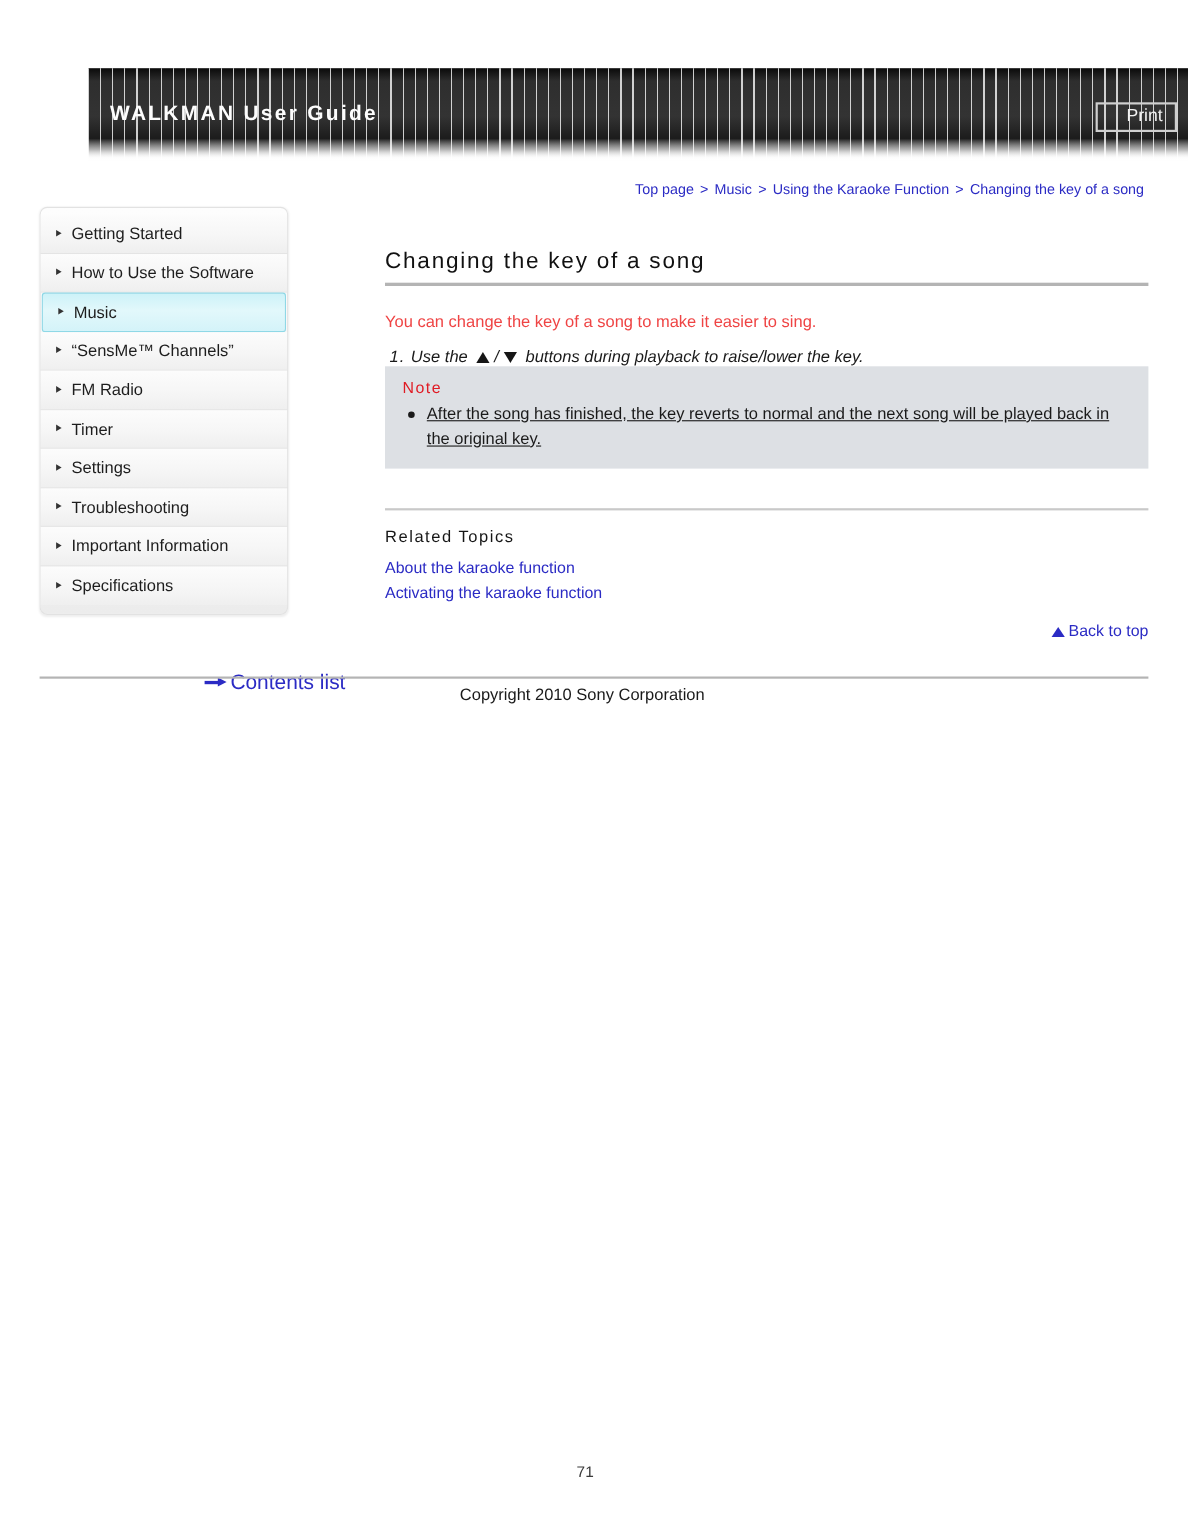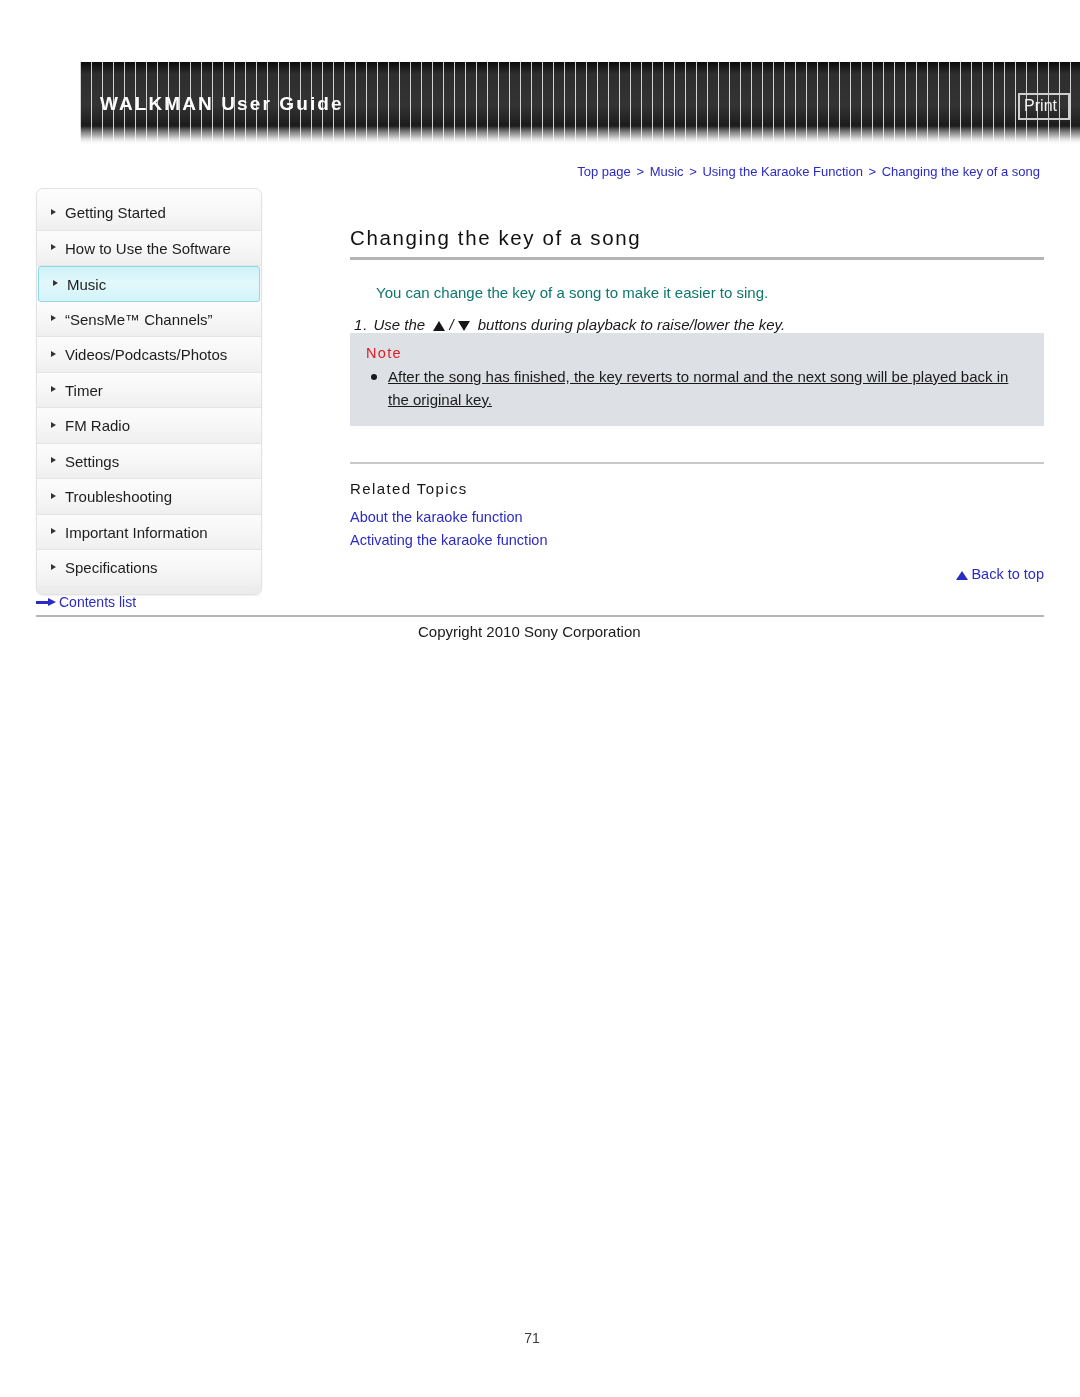--- a/index.html
+++ b/index.html
@@ -62,21 +62,21 @@
   .print-button {
     position: absolute;
     right: 18px;
     top: 31px;
     z-index: 3;
     border: 2px solid #cfcfcf;
     background: transparent;
     color: #f2f2f2;
     font-size: 16px;
     font-family: "Liberation Sans", sans-serif;
-    padding: 2px 11px 3px 4px;
+    padding: 2px 11px 3px 26px;
     line-height: 1.15;
     cursor: pointer;
   }
 
   
   .breadcrumb {
     position: absolute;
     right: 40px;
     top: 164px;
     font-size: 13px;
@@ -126,24 +126,24 @@
   .nav-item.active {
     background: linear-gradient(to bottom, #cdf2f8 0%, #e2f8fb 45%, #d4f3f9 100%);
     border: 1px solid #8fd8e6;
     border-radius: 3px;
     margin: 0 1px;
   }
 
   .contents-list {
     position: absolute;
     left: 36px;
-    top: 594px;
+    top: 610px;
     width: 278px;
-    text-align: left;
-    font-size: 14px;
+    text-align: right;
+    font-size: 19px;
     color: #2b2bc4;
     cursor: pointer;
     white-space: nowrap;
   }
   .contents-list .arrow-ico {
     display: inline-block;
     position: relative;
     width: 20px;
     height: 8px;
     vertical-align: middle;
@@ -182,23 +182,22 @@
     margin: 0 0 7px 0;
     padding: 0;
   }
   .title-rule {
     height: 3px;
     background: #b4b4b4;
     margin-bottom: 24px;
   }
   .intro-text {
     font-size: 15px;
-    color: #0f766e;
+    color: #ef4444;
     margin-bottom: 15px;
-    margin-left: 26px;
   }
   .step-row {
     font-size: 15px;
     color: #1a1a1a;
     padding-left: 4px;
     font-style: italic;
   }
   .step-num { letter-spacing: 1px; margin-right: 5px; }
   .tri-up, .tri-dn {
     display: inline-block;
@@ -339,29 +338,25 @@
   <div class="nav-item active">
     <span class="bullet"></span>
     <span>Music</span>
   </div>
   <div class="nav-item">
     <span class="bullet"></span>
     <span>“SensMe™ Channels”</span>
   </div>
   <div class="nav-item">
     <span class="bullet"></span>
-    <span>Videos/Podcasts/Photos</span>
+    <span>FM Radio</span>
   </div>
   <div class="nav-item">
     <span class="bullet"></span>
     <span>Timer</span>
-  </div>
-  <div class="nav-item">
-    <span class="bullet"></span>
-    <span>FM Radio</span>
   </div>
   <div class="nav-item">
     <span class="bullet"></span>
     <span>Settings</span>
   </div>
   <div class="nav-item">
     <span class="bullet"></span>
     <span>Troubleshooting</span>
   </div>
   <div class="nav-item">

